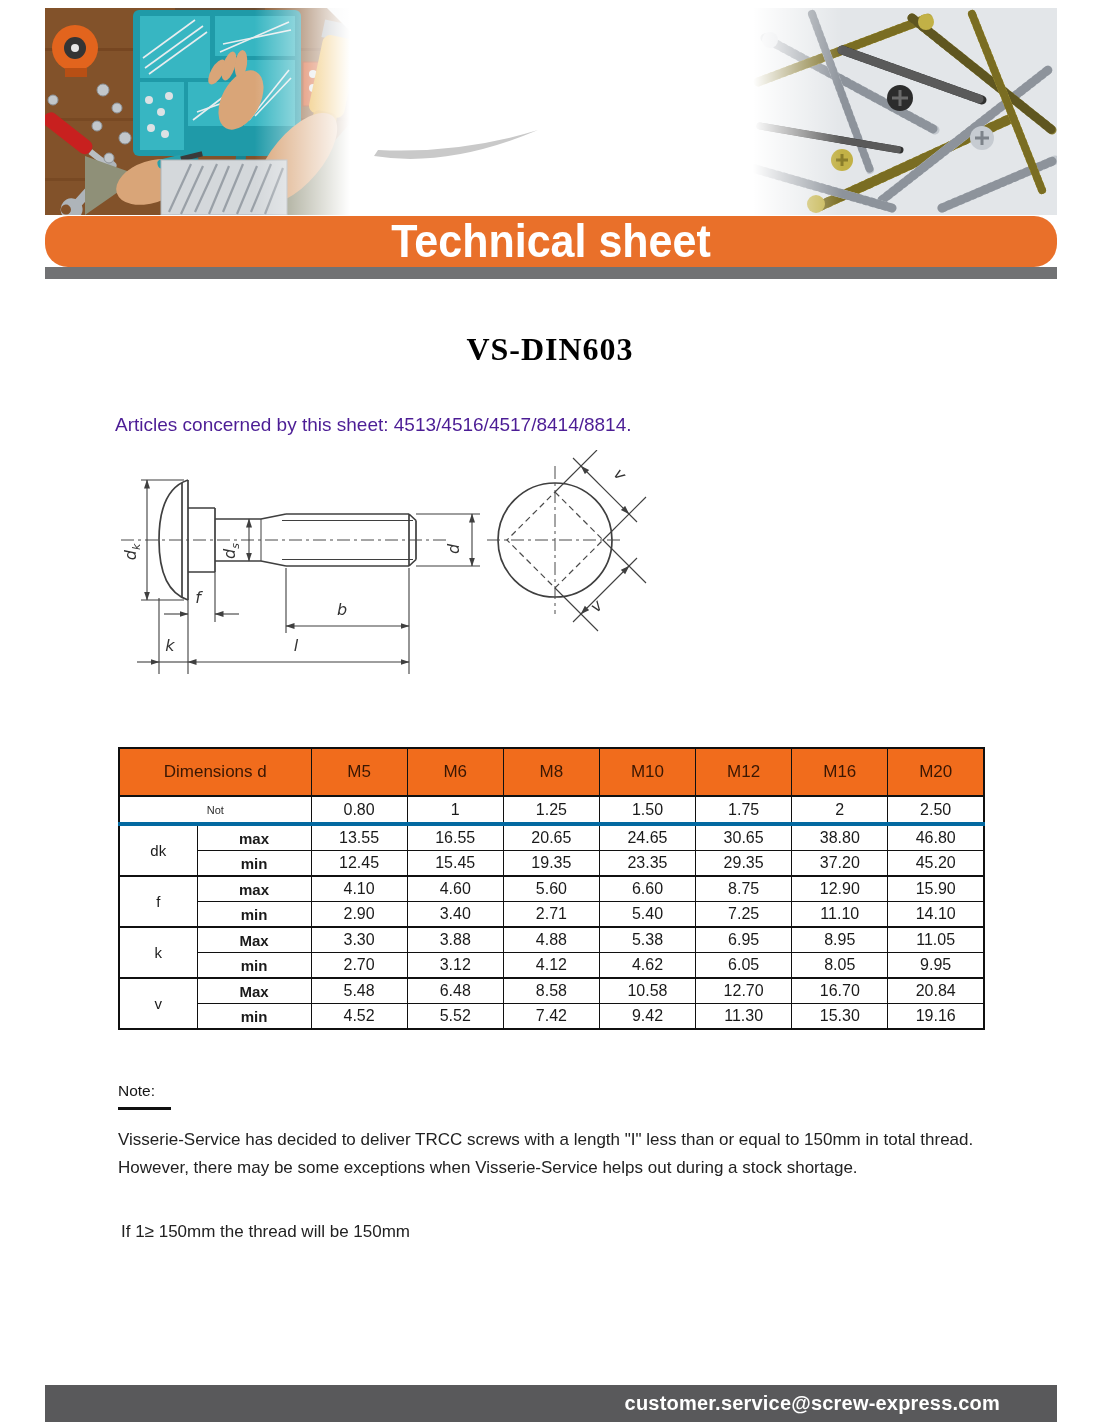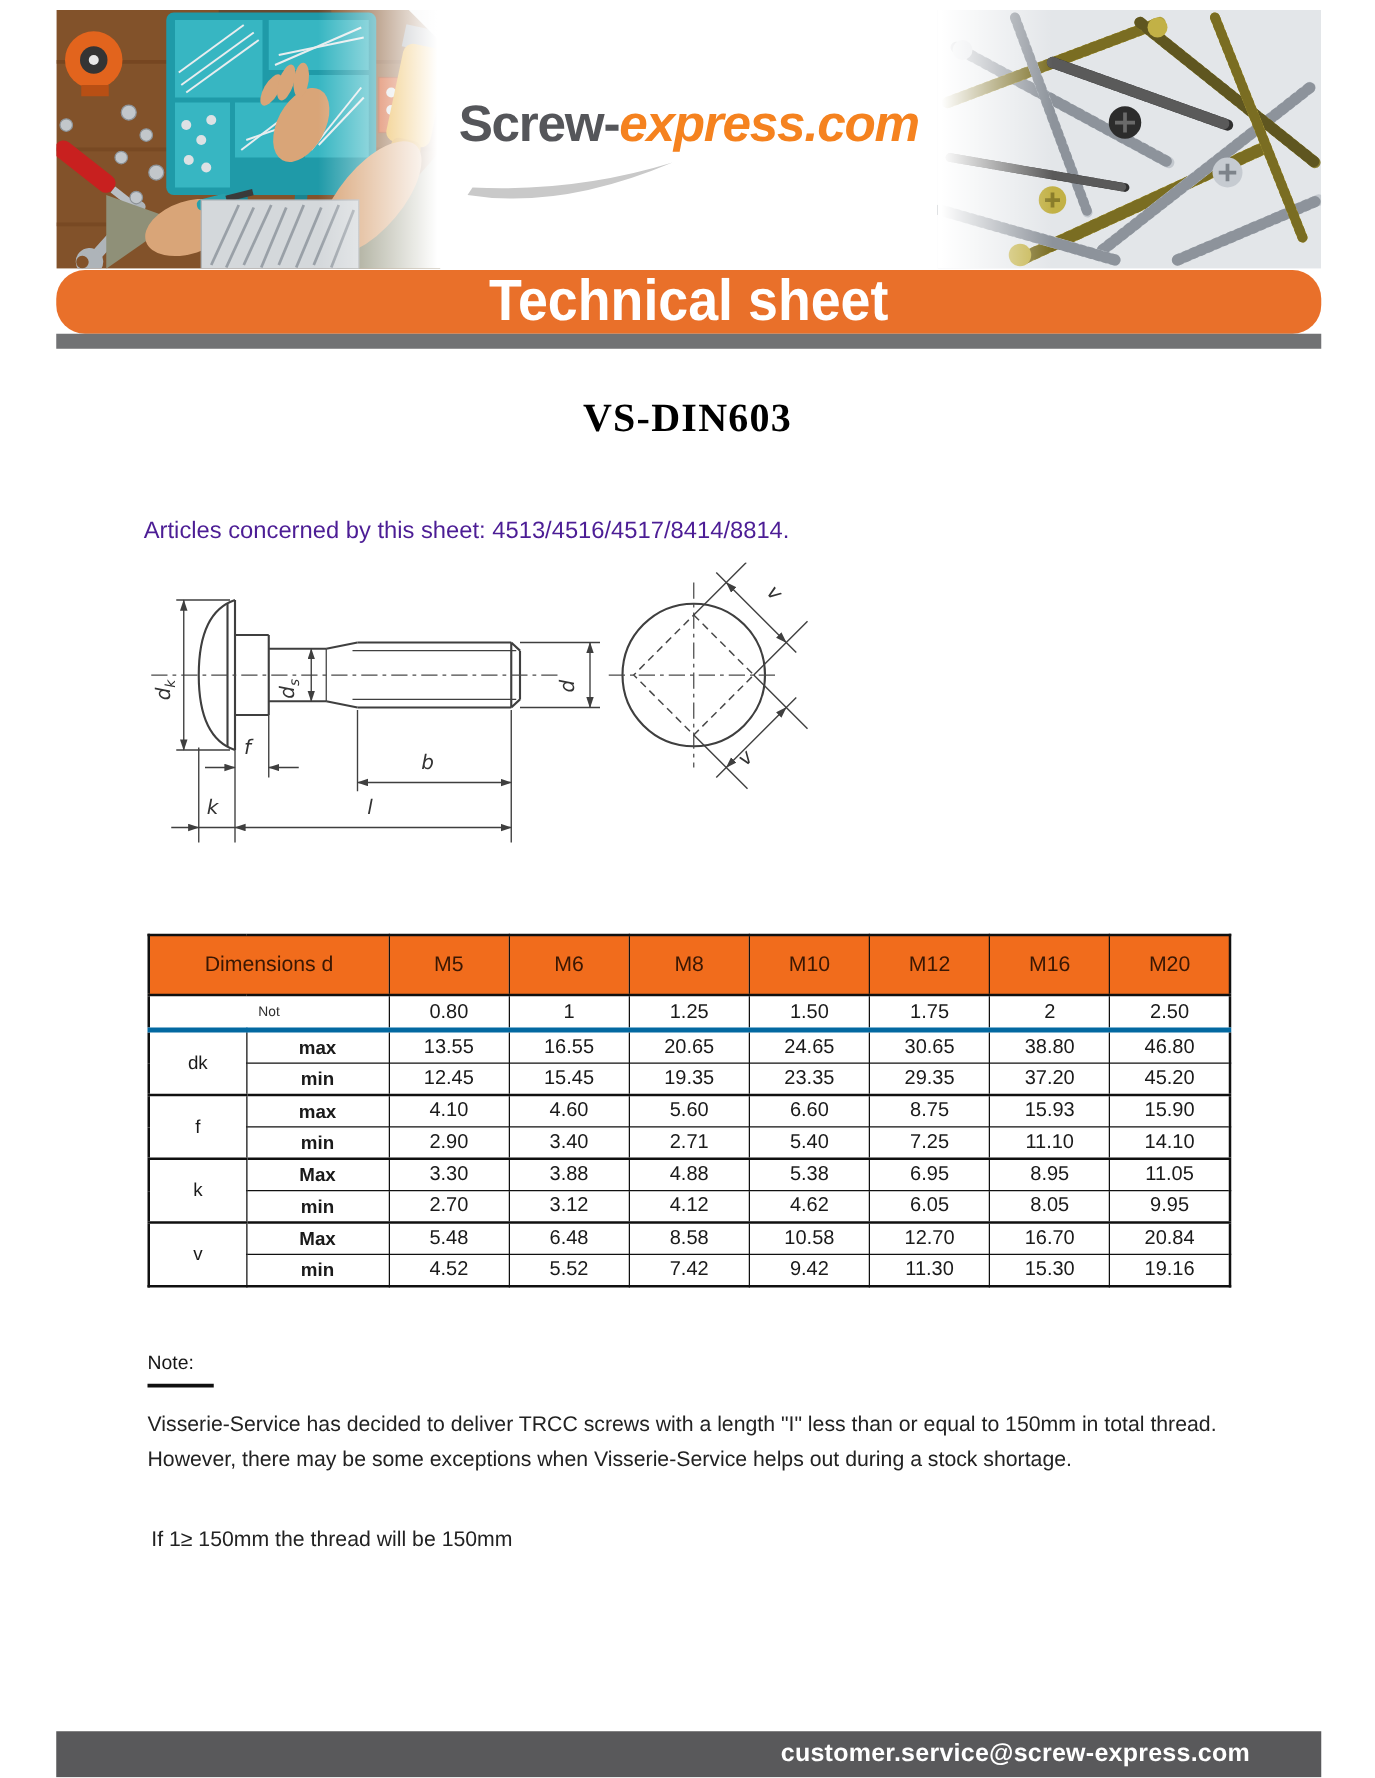--- a/index.html
+++ b/index.html
@@ -23,21 +23,21 @@
   .logo-orange{color:var(--logo_orange,#f5821f);font-style:italic;}
   .swoosh{position:absolute;left:18px;top:116px;}
 
   .banner{position:absolute;left:45px;top:216px;width:1012px;height:51px;
       background:var(--orange_banner,#e9702a);display:flex;align-items:center;justify-content:center;border-radius:23px;}
   .banner-text{color:#fff;font-size:43px;font-weight:bold;transform:scaleY(1.08);letter-spacing:0;}
   .banner-strip{position:absolute;left:45px;top:267px;width:1012px;height:12px;
       background:var(--strip_gray,#717274);}
 
   
-  .doc-title{position:absolute;left:0;top:316px;width:100%;text-align:center;
+  .doc-title{position:absolute;left:0;top:331px;width:100%;text-align:center;
       font-family:"Liberation Serif",serif;font-size:32px;font-weight:bold;letter-spacing:1px;color:#000;}
   .articles{position:absolute;left:115px;top:414px;font-size:19px;color:#4c1d95;}
 
   
   .drawing{position:absolute;left:108px;top:450px;}
   .drawing .obj{stroke:#3f3f3f;stroke-width:1.7;fill:none;}
   .drawing .thin{stroke:#3f3f3f;stroke-width:1;fill:none;}
   .drawing .dim{stroke:#3f3f3f;stroke-width:1.1;fill:none;}
   .drawing .cl{stroke:#4a4a4a;stroke-width:1;fill:none;stroke-dasharray:13 4 3 4;}
   .drawing .dash{stroke:#4a4a4a;stroke-width:1.2;fill:none;stroke-dasharray:6 4;}
@@ -170,23 +170,20 @@
         <line x1="178" y1="204" x2="198" y2="156"></line>
           <line x1="192" y1="206" x2="212" y2="158"></line>
         <line x1="206" y1="204" x2="226" y2="156"></line>
           <line x1="220" y1="206" x2="238" y2="160"></line>
       </g>
       <polygon points="282,0 308,0 308,26" fill="#e9ebec"></polygon>
     </svg>
   </div>
 
   <div class="logo-wrap">
-    <div class="logo-text">
-      <span class="logo-gray">Screw-</span><span class="logo-orange">express.com</span>
-    </div>
     <svg class="swoosh" width="175" height="40" viewBox="0 0 175 40">
       <path d="M4,32 Q78,44 168,6 Q90,30 8,26 Z" fill="#c9c9c9"></path>
     </svg>
   </div>
 
   <div class="photo photo-right">
     <svg width="307" height="207" viewBox="0 0 307 207">
       <rect width="307" height="207" fill="#e3e6e9"></rect>
       <g stroke-linecap="round">
         <line x1="15" y1="30" x2="185" y2="122" stroke="#c3c8ce" stroke-width="9"></line>
@@ -370,21 +367,21 @@
       </tr>
 
       <tr class="gtop">
         <td rowspan="2" class="grplbl">f</td>
         <td class="sublbl">max</td>
         <td>4.10</td>
         <td>4.60</td>
         <td>5.60</td>
         <td>6.60</td>
         <td>8.75</td>
-        <td>15.93</td>
+        <td>12.90</td>
         <td>15.90</td>
       </tr>
       <tr>
         <td class="sublbl">min</td>
         <td>2.90</td>
         <td>3.40</td>
         <td>2.71</td>
         <td>5.40</td>
         <td>7.25</td>
         <td>11.10</td>

